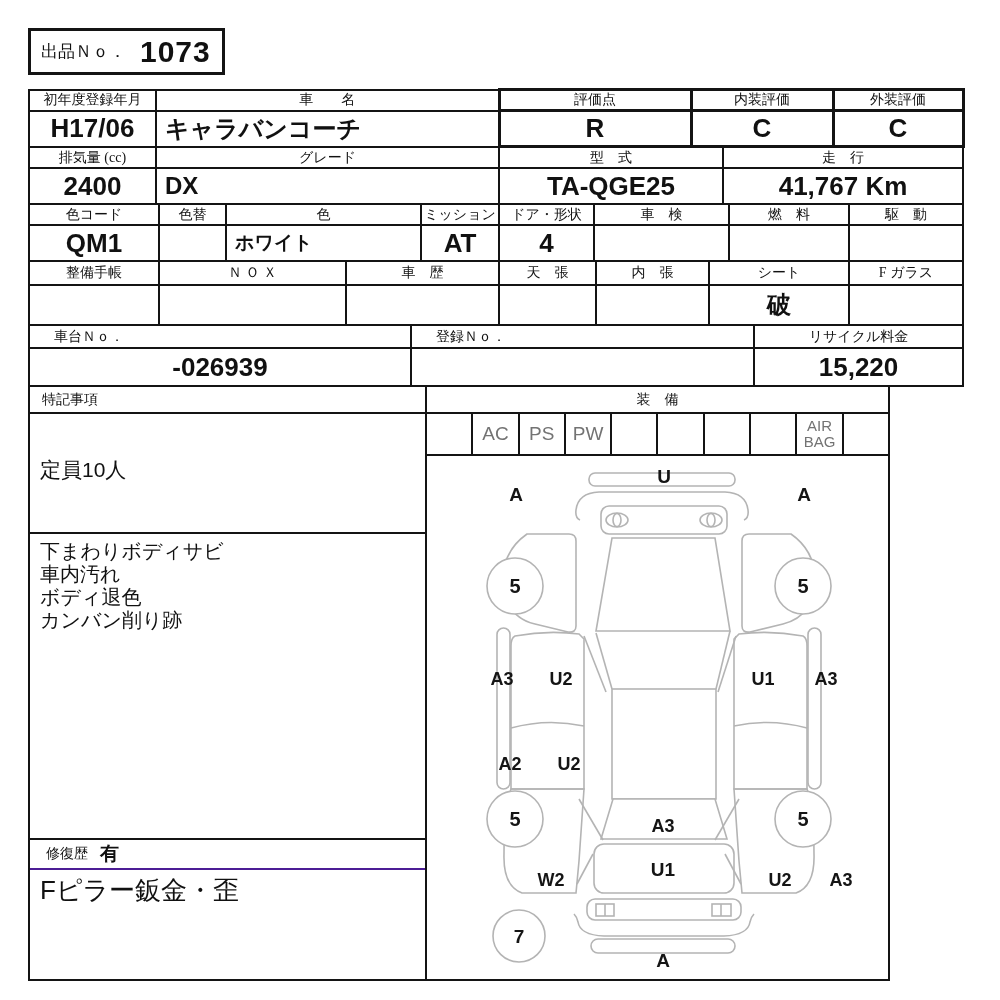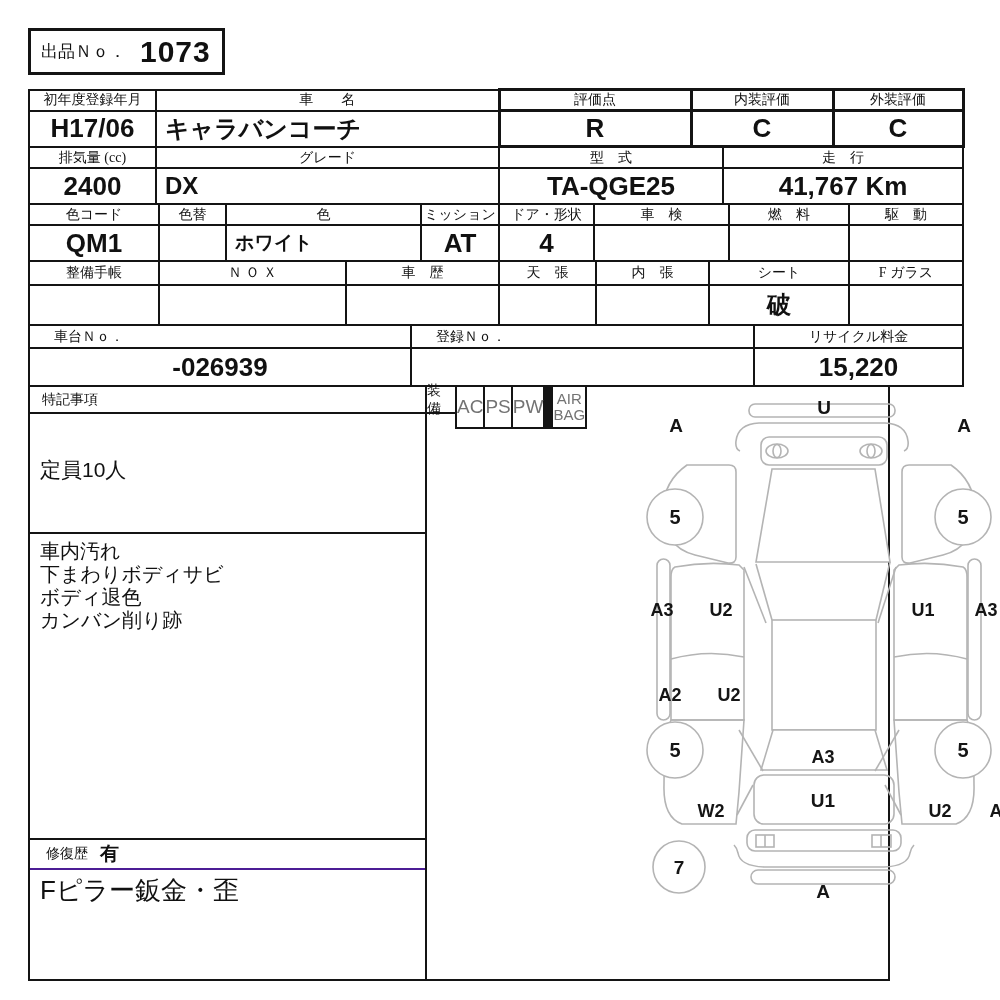--- a/index.html
+++ b/index.html
@@ -16,21 +16,21 @@
   .hc{font-family:"Liberation Serif","DejaVu Serif",serif;font-size:14px;text-align:center;height:21px;}
   .hcl{text-align:left;padding-left:24px;}
   .vc{font-size:26px;font-weight:bold;text-align:center;height:36px;}
   .vcl{text-align:left;padding-left:8px;font-size:24px;}
   .vsm{font-size:19px;margin-left:48px;}
   .hv{border-width:3px;}
   
   .bottom{display:flex;width:862px;margin-top:-2px;height:596px;border-radius:13px;}
   .panel{border:2px solid #141414;box-sizing:border-box;background:#fff;}
   .panel.left{width:470px;border-right-width:1px;display:flex;flex-direction:column;}
-  .panel.right{width:464px;border-left-width:1px;display:flex;flex-direction:row;}
+  .panel.right{width:464px;border-left-width:1px;display:flex;flex-direction:column;justify-content:flex-end;}
   .sec-head{height:27px;border-bottom:2px solid #141414;box-sizing:border-box;
             font-family:"Liberation Serif","DejaVu Serif",serif;font-size:14px;display:flex;align-items:center;}
   .sec-head.notes-h{padding-left:12px;}
   .sec-head.equip-h{justify-content:center;}
   .nb{box-sizing:border-box;border-bottom:2px solid #141414;padding-left:10px;}
   .nb1{height:120px;font-size:21px;padding-top:42px;}
   .nb2{height:306px;font-size:20px;line-height:23px;padding-top:6px;}
   .repair{height:30px;display:flex;align-items:center;border-bottom:2px solid #4c1d95;box-sizing:border-box;}
   .repair .rl{font-family:"Liberation Serif","DejaVu Serif",serif;font-size:14px;margin-left:16px;}
   .repair .rv{font-size:19px;font-weight:bold;margin-left:12px;}
@@ -191,22 +191,22 @@
       </tr>
     </tbody>
       </table>
 
     <div class="bottom">
 
       <div class="panel left">
         <div class="sec-head notes-h">特記事項</div>
         <div class="nb nb1">定員10人</div>
         <div class="nb nb2">
+          <div>下まわりボディサビ</div>
           <div>車内汚れ</div>
-          <div>下まわりボディサビ</div>
           <div>ボディ退色</div>
           <div>カンバン削り跡</div>
         </div>
         <div class="repair">
           <span class="rl">修復歴</span>
           <span class="rv">有</span>
         </div>
         <div class="nb nb3">Fピラー鈑金・歪</div>
       </div>
 

